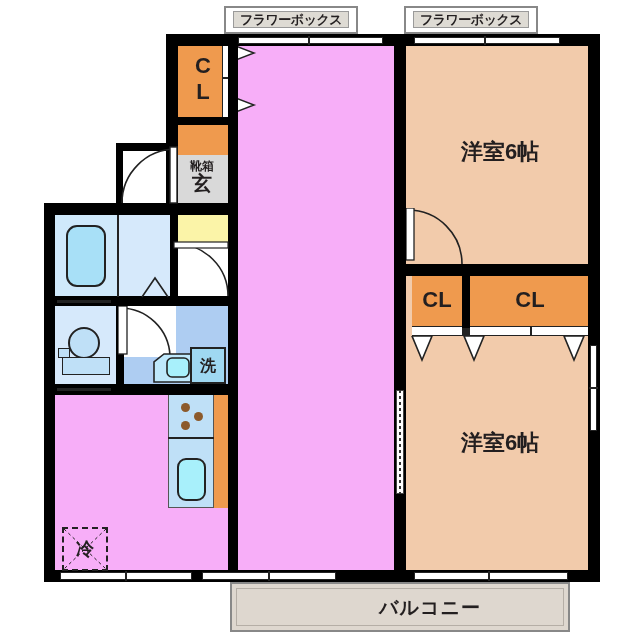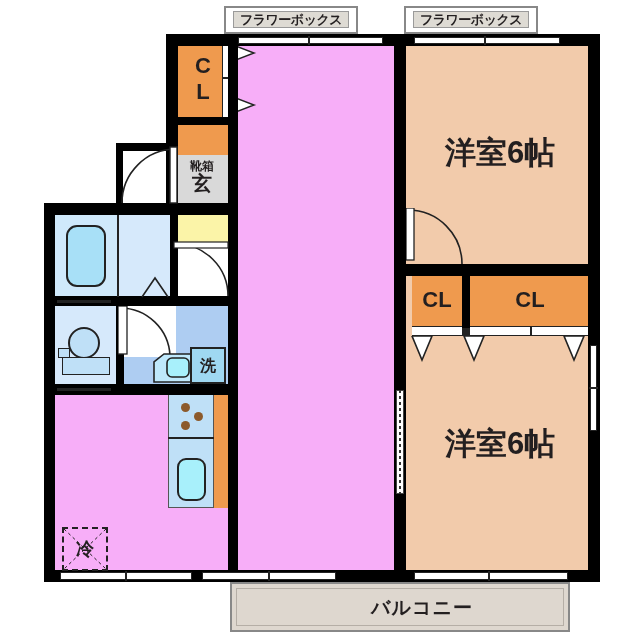--- a/index.html
+++ b/index.html
@@ -17,21 +17,21 @@
   .bathtubrm{background:#d6e9fb;}
   .toiletrm{background:#d6e9fb;}
   .bathblue{background:#cfe9fb;}
   .balcony{background:#ded7cf;}
   .fbox{background:#dedbd4;}
   .white{background:#ffffff;}
   
   .lbl{position:absolute;display:flex;align-items:center;justify-content:center;
        color:#231f20;font-weight:bold;line-height:1;text-align:center;white-space:nowrap;}
   .lbl-ldk{font-size:27px;letter-spacing:0px;}
-  .lbl-room{font-size:31px;}
+  .lbl-room{font-size:22px;}
   .lbl-cl{font-size:22px;}
   .lbl-clv{font-size:22px;line-height:1.15;flex-direction:column;}
   .lbl-small{font-size:12px;margin-top:26px;}
   .lbl-gen{font-size:20px;}
   .lbl-fb{font-size:13px;letter-spacing:-0.5px;}
   .lbl-bal{font-size:19px;letter-spacing:1px;}
   .lbl-rei{font-size:18px;}
   .lbl-sen{font-size:16px;}
   
   .tub{background:#a8e0f7;border:2px solid #222;border-radius:11px;}
@@ -236,15 +236,15 @@
   <div class="abs thinline" style="left:57px;top:300px;width:54px;height:2.5px;"></div>
   <div class="abs thinline" style="left:57px;top:388px;width:54px;height:2.5px;"></div>
 
 
   <div class="lbl lbl-room" style="left:420px;top:134px;width:160px;height:36px;">洋室6帖</div>
 
   <div class="lbl lbl-room" style="left:420px;top:425px;width:160px;height:36px;">洋室6帖</div>
 
   <div class="abs balframe balcony" style="left:230px;top:582px;width:340px;height:50px;"></div>
   <div class="abs balcony" style="left:236px;top:588px;width:328px;height:38px;border:1px solid #b5aea6;"></div>
-  <div class="lbl lbl-bal" style="left:236px;top:588px;width:372px;height:38px;">バルコニー</div>
+  <div class="lbl lbl-bal" style="left:244px;top:588px;width:372px;height:38px;">バルコニー</div>
 
 </div>
 
 </body></html>

